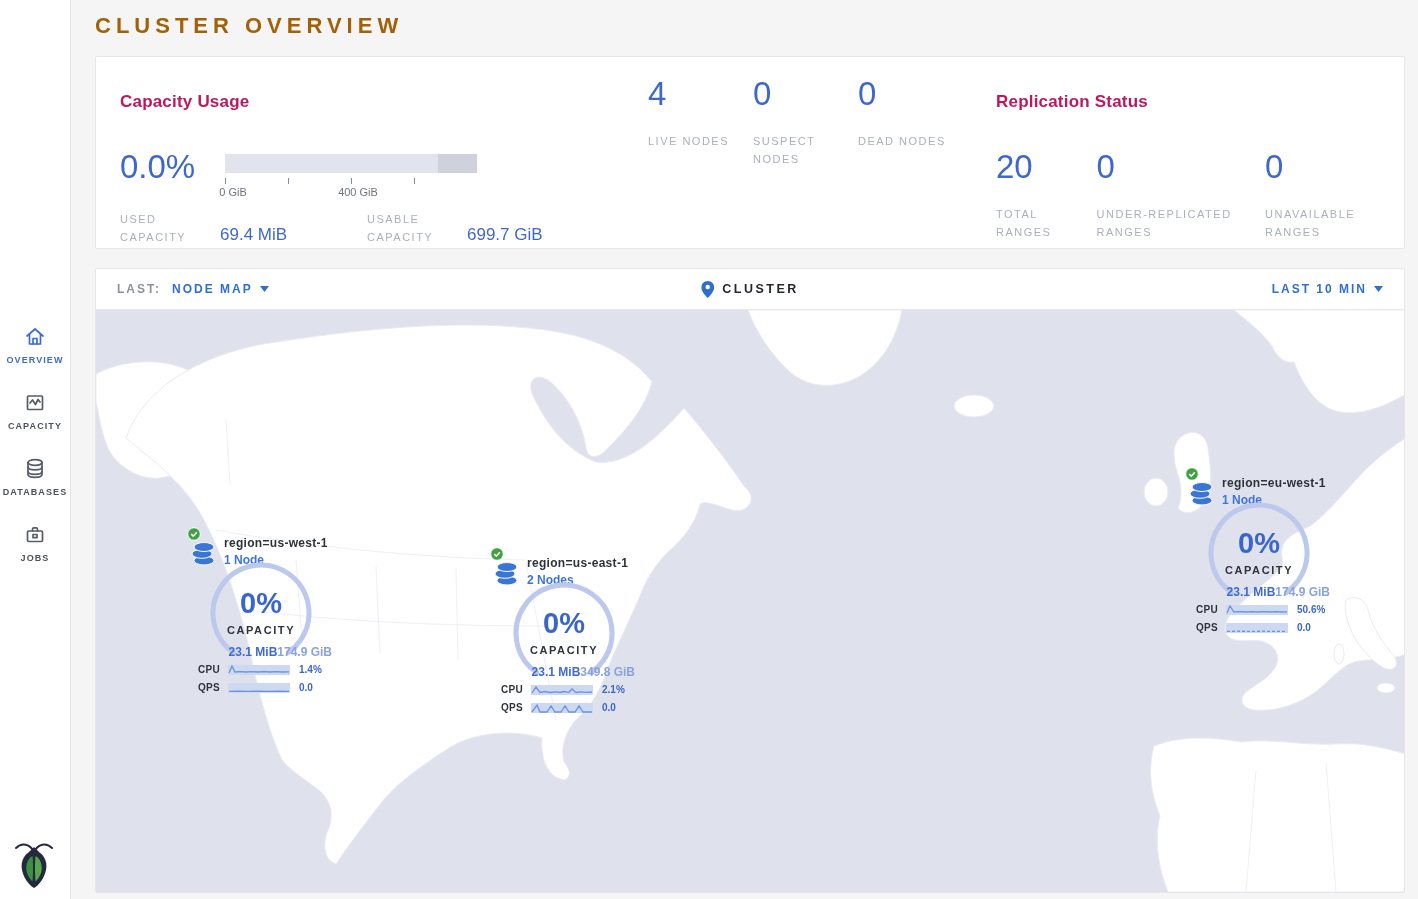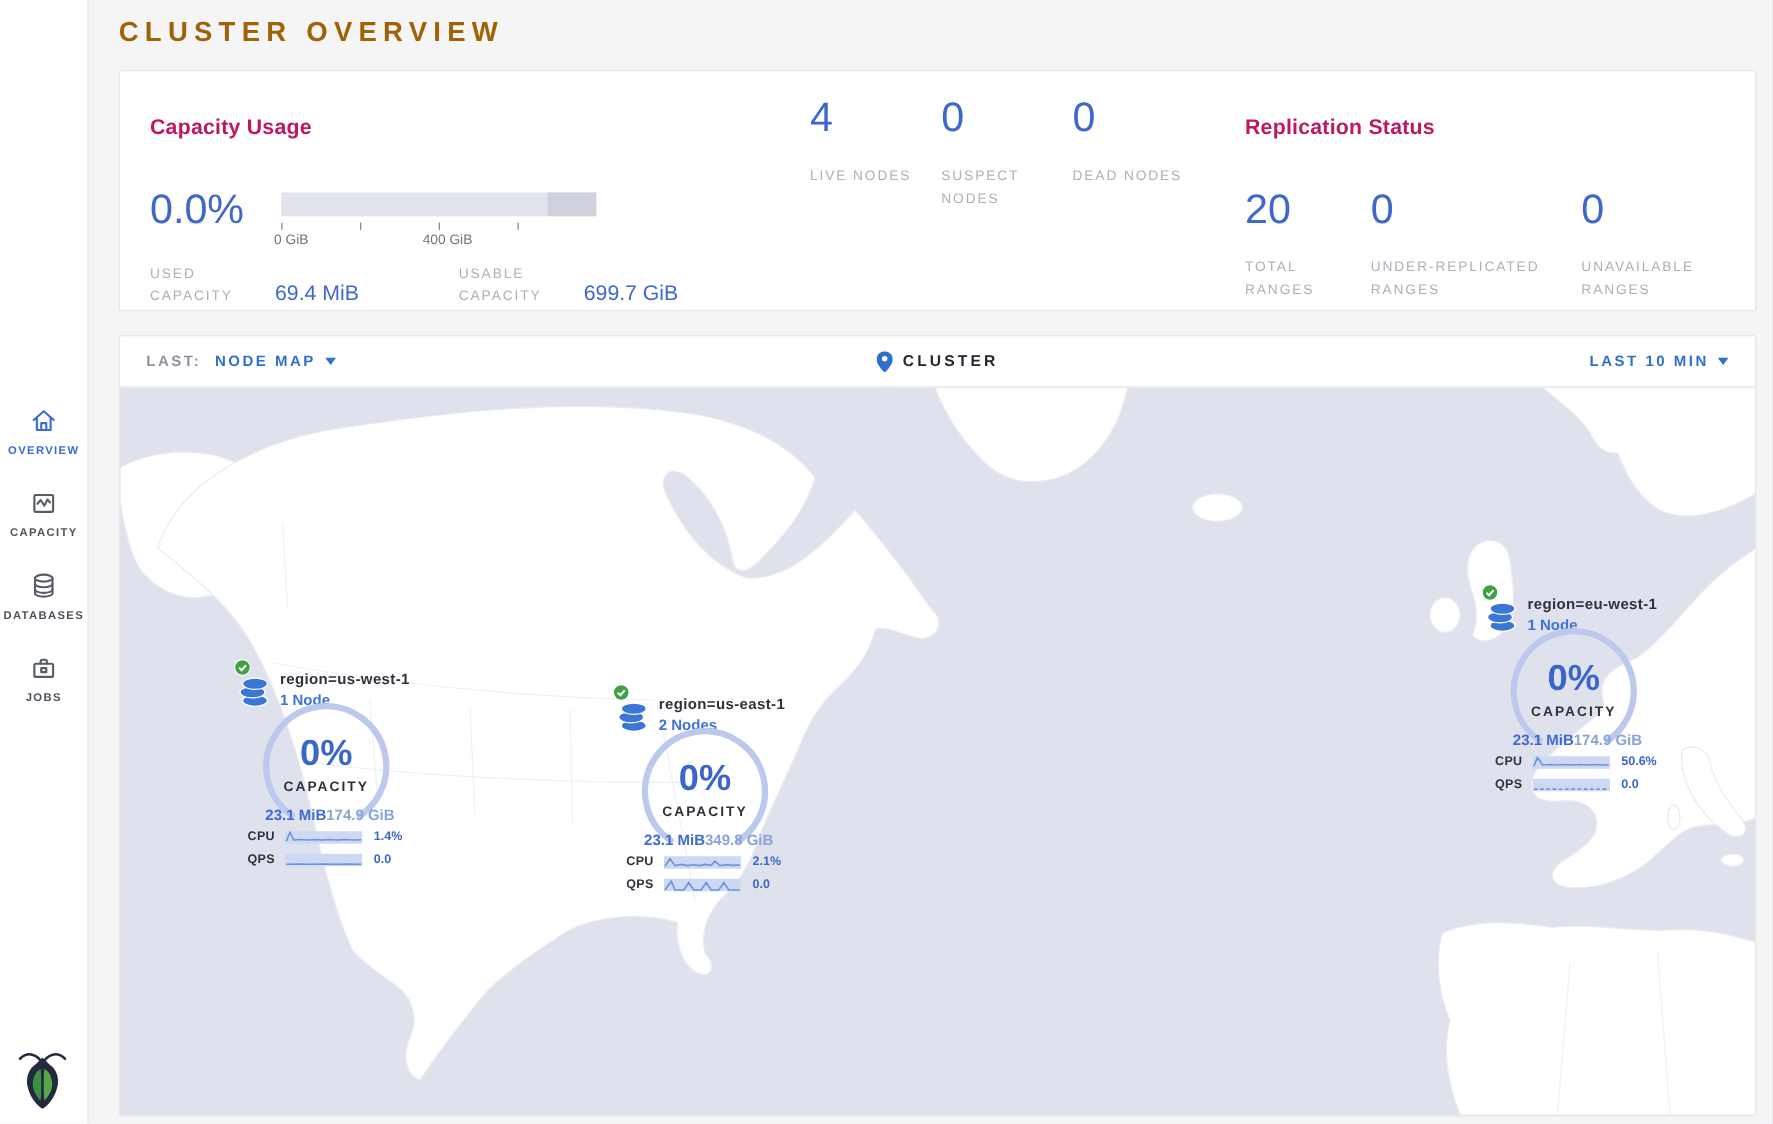--- a/index.html
+++ b/index.html
@@ -94,21 +94,21 @@
   
   .node-widget { position:absolute; width:152px; height:166px; cursor:pointer; }
   .nw-check { position:absolute; left:2px; top:-5px; z-index:3; }
   .nw-db { position:absolute; left:5px; top:9px; z-index:2; }
   .nw-labels { position:absolute; left:39px; top:4px; white-space:nowrap; }
   .nw-region { font-size:12px; font-weight:700; color:#2e333b; letter-spacing:0.3px; }
   .nw-count { font-size:12px; font-weight:700; color:#3e74d8; margin-top:3px; }
   .nw-gauge { position:absolute; top:26px; left:50%; transform:translateX(-50%); width:110px; height:110px; }
   .nw-pct { position:absolute; top:55px; width:100%; text-align:center; font-size:29px; font-weight:700; color:#3a66cc; }
   .nw-caplabel { position:absolute; top:92px; width:100%; text-align:center; font-size:11px; font-weight:700; letter-spacing:1.6px; color:#2e333b; }
-  .nw-values { position:absolute; top:113px; left:11px; right:5px; display:flex; justify-content:center; font-size:12px; font-weight:700; }
+  .nw-values { position:absolute; top:113px; left:11px; right:5px; display:flex; justify-content:flex-end; font-size:12px; font-weight:700; }
   .nw-used { color:#3e6bd0; }
   .nw-usable { color:#8aa3d8; }
   .nw-row { position:absolute; left:13px; height:13px; display:flex; align-items:center; }
   .nw-row.cpu { top:131px; }
   .nw-row.qps { top:149px; }
   .nw-metric-label { width:30px; font-size:10px; font-weight:700; color:#2e333b; letter-spacing:0.3px; }
   .spark { display:block; }
   .nw-metric-value { margin-left:9px; font-size:10px; font-weight:700; color:#3a66cc; }
 </style>
 </head>

